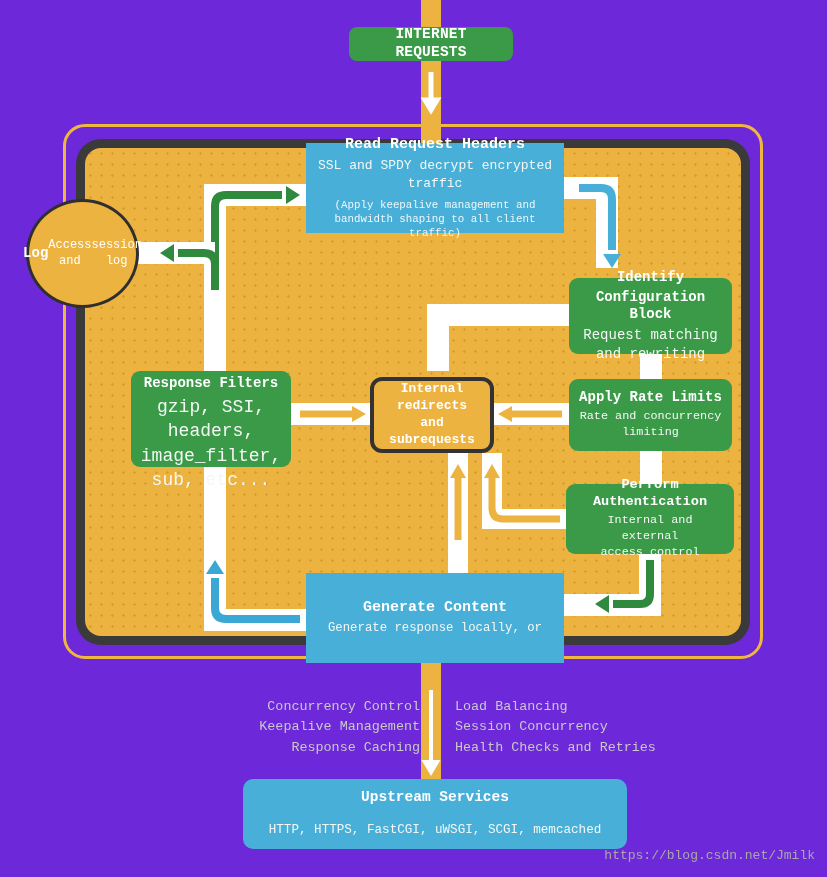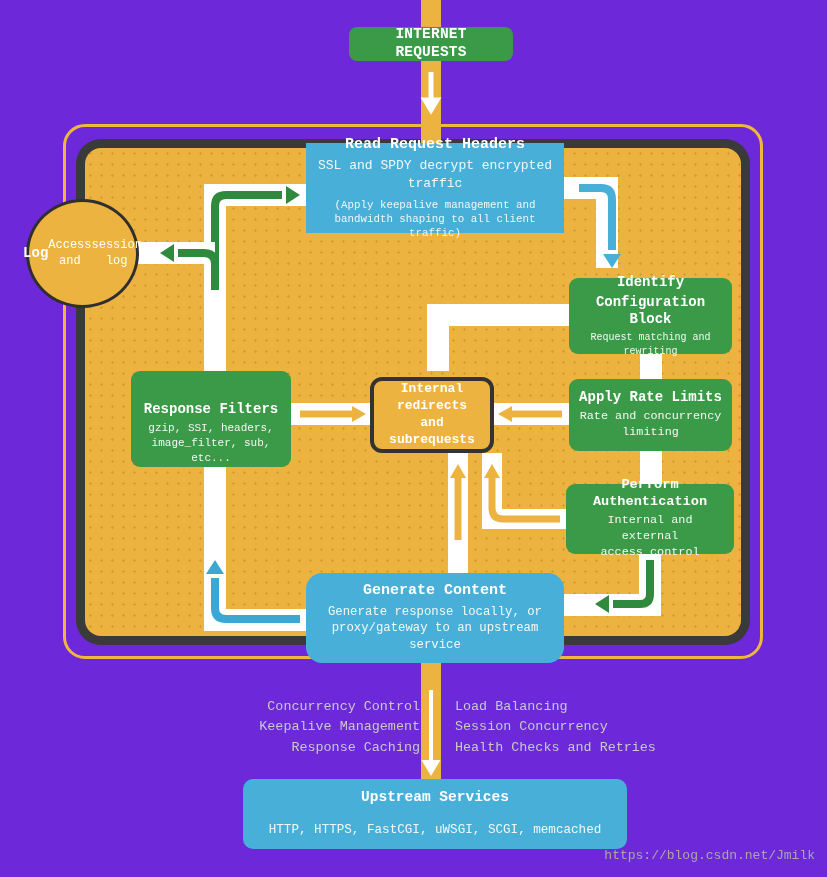--- a/index.html
+++ b/index.html
@@ -31,35 +31,35 @@
   #n-internet{left:349px;top:27px;width:164px;height:34px;border-radius:8px;}
   #n-internet .t{font-size:14.5px;letter-spacing:.2px;}
 
   #n-read{left:306px;top:143px;width:258px;height:90px;border-radius:0;}
   #n-read .t{font-size:15px;margin-bottom:3px;}
   #n-read .s{font-size:13px;}
   #n-read .s2{font-size:10.8px;margin-top:6px;line-height:1.3;color:#eef7fb;}
 
   #n-identify{left:569px;top:278px;width:163px;height:76px;}
   #n-identify .t{font-size:14px;margin-bottom:3px;}
-  #n-identify .s{font-size:10px;}
+  #n-identify .s{font-size:14px;}
 
   #n-rate{left:569px;top:379px;width:163px;height:72px;}
   #n-rate .t{font-size:14px;margin-bottom:3px;}
   #n-rate .s{font-size:11.8px;}
 
   #n-auth{left:566px;top:484px;width:168px;height:70px;}
   #n-auth .t{font-size:13.6px;margin-bottom:3px;}
   #n-auth .s{font-size:11.8px;}
 
   #n-filters{left:131px;top:371px;width:160px;height:96px;}
   #n-filters .t{font-size:14px;margin-bottom:3px;margin-top:29px;}
-  #n-filters .s{font-size:11px;}
-
-  #n-generate{left:306px;top:573px;width:258px;height:90px;border-radius:16px;}
+  #n-filters .s{font-size:18px;}
+
+  #n-generate{left:306px;top:573px;width:258px;height:90px;border-radius:0;}
   #n-generate .t{font-size:15px;margin-bottom:3px;}
   #n-generate .s{font-size:12.3px;}
 
   #n-upstream{left:243px;top:779px;width:384px;height:70px;border-radius:10px;gap:12px;}
   #n-upstream .t{font-size:14.5px;margin-bottom:4px;}
   #n-upstream .s{font-size:12.6px;}
 
   
   #n-redirect{position:absolute;left:370px;top:377px;width:124px;height:76px;
     background:#edb340;border:4px solid #333333;border-radius:12px;box-sizing:border-box;
@@ -191,21 +191,20 @@
   <div id="n-redirect">
     <div>
       <div class="t">Internal redirects</div>
       <div class="t">and subrequests</div>
     </div>
   </div>
 
   <div class="node blue" id="n-generate">
     <div class="t">Generate Content</div>
     <div class="s">Generate response locally, or</div>
-    <div class="s">proxy/gateway to an upstream service</div>
   </div>
 
   <div id="n-log">
     <div class="t">Log</div>
     <div class="s">Access and</div>
     <div class="s">session log</div>
   </div>
 
   <div class="node blue" id="n-upstream">
     <div class="t">Upstream Services</div>

